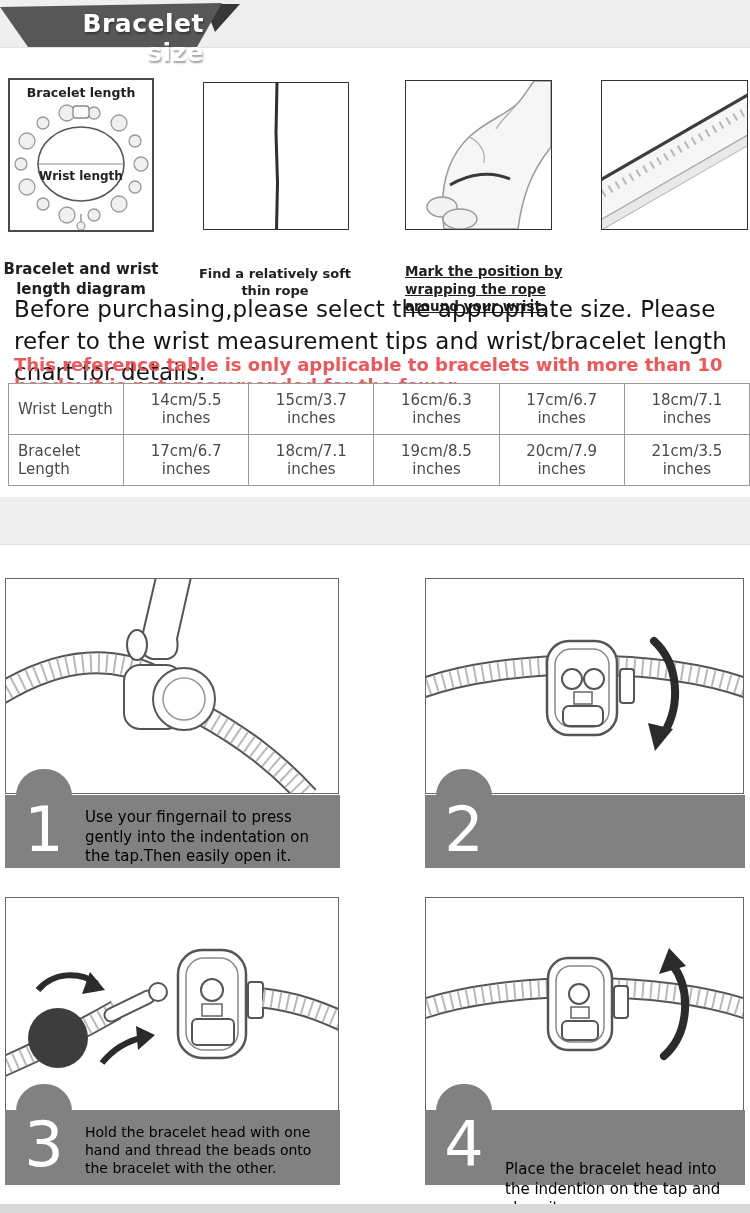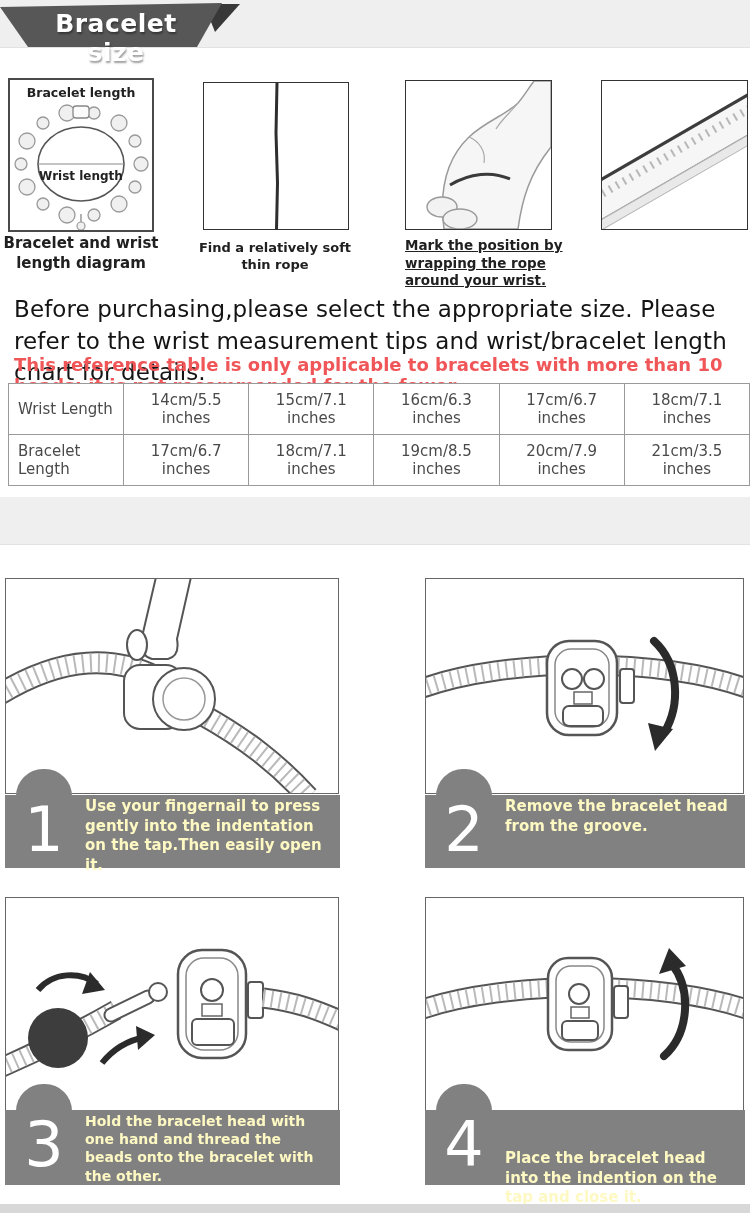--- a/index.html
+++ b/index.html
@@ -3,27 +3,27 @@
 <meta charset="utf-8">
 <style>
   html,body{margin:0;padding:0;background:#fff;}
   #canvas{position:relative;width:750px;height:1213px;background:#ffffff;overflow:hidden;
           font-family:"DejaVu Sans","Liberation Sans",sans-serif;color:#1c1c1c;}
 
   
   .banner-strip{position:absolute;left:0;width:750px;height:47px;background:#efefef;border-bottom:1px solid #e2e2e2;}
   .banner{position:absolute;left:0;width:242px;height:50px;}
   .banner svg{position:absolute;left:0;top:0;}
-  .banner-label{position:absolute;left:28px;top:9px;width:176px;text-align:center;color:#ffffff;
+  .banner-label{position:absolute;left:28px;top:9px;width:176px;text-align:right;color:#ffffff;
                 font-size:25px;font-weight:bold;letter-spacing:.5px;text-shadow:1px 2px 2px rgba(0,0,0,.38);}
 
   
   .fig-box{position:absolute;background:#fff;border:2px solid #4a4a4a;}
   .fig-box svg{display:block;}
-  .fig-caption{position:absolute;font-weight:bold;color:#202020;line-height:1.3;}
+  .fig-caption{position:absolute;font-weight:bold;color:#202020;line-height:1.3;margin-top:26px;}
   .cap-center{text-align:center;}
   .fig-label{position:absolute;font-weight:bold;color:#222;}
 
   
   .intro{position:absolute;left:14px;top:294px;width:726px;font-size:23px;font-weight:normal;
          color:#141414;line-height:1.38;letter-spacing:.1px;}
   .note{position:absolute;left:14px;top:354px;width:730px;font-size:18px;font-weight:bold;color:#f05558;}
 
   
   .size-table{position:absolute;left:8px;top:383px;border-collapse:collapse;table-layout:fixed;}
@@ -32,21 +32,21 @@
   .size-table td.rowhead{text-align:left;padding-left:9px;width:116px;}
   .size-table td.val{width:136px;}
 
   
   .panel{position:absolute;}
   .panel-illus{position:absolute;left:0;top:0;background:#fff;border:1.5px solid #666;}
   .panel-bar{position:absolute;left:0;background:#818181;}
   .panel-bump{position:absolute;top:-26px;left:11px;width:56px;height:27px;border-radius:28px 28px 0 0;background:#818181;}
   .panel-num{position:absolute;left:0;top:4px;width:78px;text-align:center;font-size:62px;line-height:1;
              color:#fff;font-weight:normal;}
-  .panel-text{position:absolute;left:80px;top:2px;color:#fef9c3;font-size:15px;font-weight:700;line-height:1.3;}
+  .panel-text{position:absolute;left:80px;top:13px;color:#000000;font-size:15px;font-weight:400;line-height:1.3;}
 
   .bottom-strip{position:absolute;left:0;top:1204px;width:750px;height:9px;background:#d8d8d8;}
   .illus-stroke{stroke:#555;fill:#fff;}
 </style>
 </head>
 <body>
 
 <div id="canvas">
 
   <div class="banner-strip" style="top:0;"></div>
@@ -123,21 +123,21 @@
   </div>
 
   <div class="intro">Before purchasing,please select the appropriate size. Please refer to the wrist measurement tips and wrist/bracelet length chart for details.</div>
   <div class="note">This reference table is only applicable to bracelets with more than 10 beads; it is not recommended for the fewer.</div>
 
   <table class="size-table">
     <tbody>
         <tr>
       <td class="rowhead">Wrist Length</td>
       <td class="val">14cm/5.5 inches</td>
-      <td class="val">15cm/7.1 inches</td>
+      <td class="val">15cm/3.7 inches</td>
       <td class="val">16cm/6.3 inches</td>
       <td class="val">17cm/6.7 inches</td>
       <td class="val">18cm/7.1 inches</td>
     </tr>
     <tr>
       <td class="rowhead">Bracelet Length</td>
       <td class="val">17cm/6.7 inches</td>
       <td class="val">18cm/7.1 inches</td>
       <td class="val">19cm/8.5 inches</td>
       <td class="val">20cm/7.9 inches</td>
@@ -184,21 +184,20 @@
         <rect x="148" y="113" width="18" height="12" fill="none" stroke="#666" stroke-width="1.5"></rect>
         <rect x="137" y="127" width="40" height="20" rx="6" fill="none" stroke="#555" stroke-width="2"></rect>
         <rect x="194" y="90" width="14" height="34" rx="3" class="illus-stroke" stroke-width="2"></rect>
         <path d="M228,62 C253,85 255,126 238,154" fill="none" stroke="#2b2b2b" stroke-width="8" stroke-linecap="round"></path>
         <path d="M222,144 L247,150 L229,172 Z" fill="#2b2b2b"></path>
       </svg>
     </div>
     <div class="panel-bar" style="top:217px;width:320px;height:73px;">
       <div class="panel-bump"></div>
       <div class="panel-num">2</div>
-      <div class="panel-text" style="width:228px;">Remove the bracelet head from the groove.</div>
     </div>
   </div>
 
   <div class="panel" style="left:5px;top:897px;width:335px;height:288px;">
     <div class="panel-illus" style="width:332px;height:212px;">
       <svg width="332" height="212" viewBox="0 0 332 212">
         <path d="M-6,170 C40,150 75,132 110,112" fill="none" stroke="#555" stroke-width="21"></path>
         <path d="M-6,170 C40,150 75,132 110,112" fill="none" stroke="#fff" stroke-width="17"></path>
         <path d="M-6,170 C40,150 75,132 110,112" fill="none" stroke="#b9b9b9" stroke-width="17" stroke-dasharray="2 6"></path>
         <path d="M105,117 L142,99" stroke="#555" stroke-width="15" stroke-linecap="round"></path>

